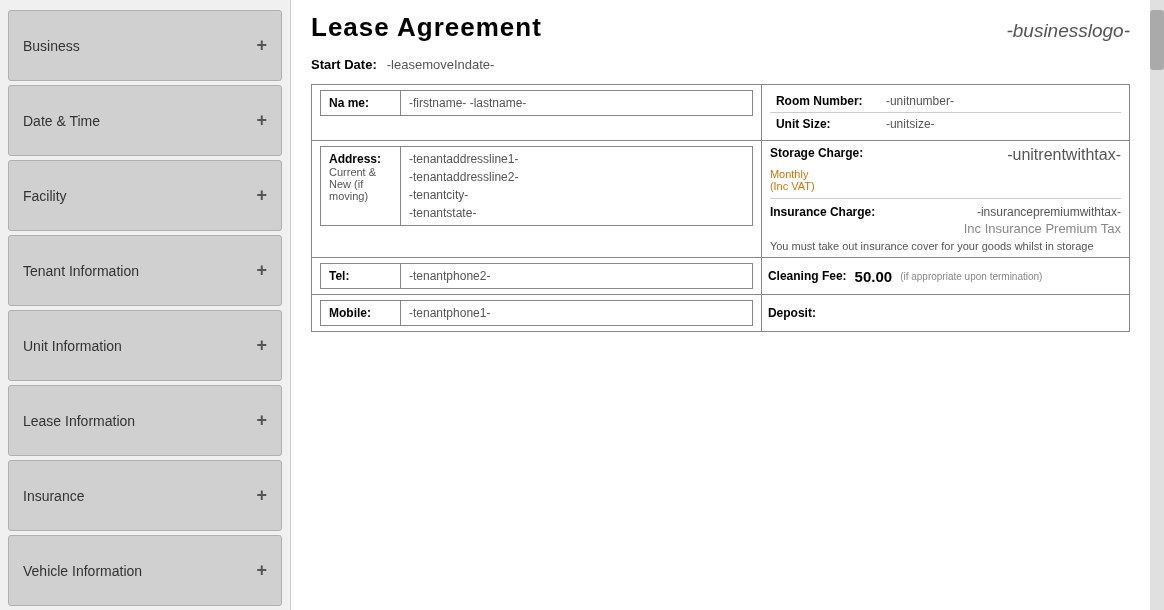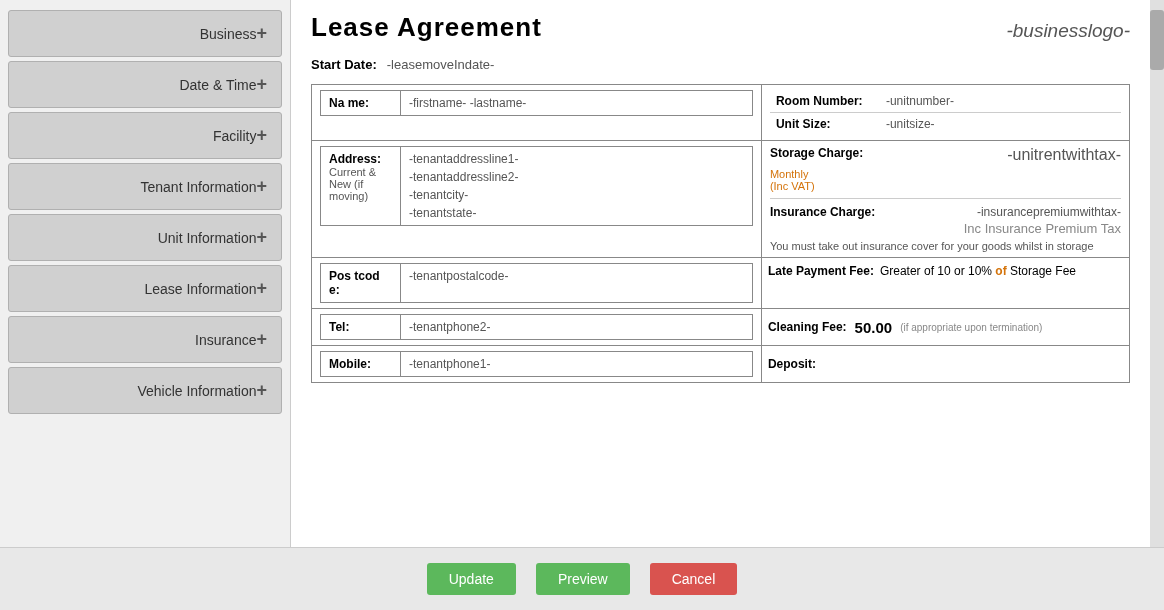--- a/index.html
+++ b/index.html
@@ -26,22 +26,22 @@
       display: flex;
       flex-direction: column;
       gap: 4px;
     }
     .sidebar-item {
       background: #d0d0d0;
       border: 1px solid #b0b0b0;
       border-radius: 3px;
       display: flex;
       align-items: center;
-      justify-content: flex-end;
-      padding: 12px 14px;
+      justify-content: space-between;
+      padding: 24px 14px;
       cursor: pointer;
       font-size: 14px;
       font-weight: normal;
       color: #333;
     }
     .sidebar-item .plus-icon {
       font-size: 18px;
       color: #555;
       font-weight: bold;
     }
@@ -305,38 +305,20 @@
               <div style="display:flex;justify-content:space-between;">
                 <span style="font-weight:bold;font-size:12px;">Insurance Charge:</span>
                 <span style="font-size:12px;color:#555;">-insurancepremiumwithtax-</span>
               </div>
               <div class="insurance-tax-note" style="margin-top:2px;">Inc Insurance Premium Tax</div>
               <div class="insurance-note" style="margin-top:4px;">You must take out insurance cover for your goods whilst in storage</div>
             </div>
           </td>
         </tr>
 
-        <tr>
-          <td class="left-col">
-            <table style="width:100%;border-collapse:collapse;">
-              <tbody>
-                    <tr>
-                <td style="width:80px;font-weight:bold;font-size:12px;vertical-align:top;">Pos tcod e:</td>
-                <td style="font-size:12px;color:#555;">-tenantpostalcode-</td>
-              </tr>
-            </tbody>
-                </table>
-          </td>
-          <td class="outer-right" style="padding:6px;vertical-align:top;">
-            <div style="display:flex;gap:6px;align-items:flex-start;">
-              <span style="font-weight:bold;font-size:12px;white-space:nowrap;">Late Payment Fee:</span>
-              <span style="font-size:12px;">Greater of 10 or 10% <span style="color:#d4730a;font-weight:bold;">of</span> Storage Fee</span>
-            </div>
-          </td>
-        </tr>
 
         <tr>
           <td class="left-col">
             <table style="width:100%;border-collapse:collapse;">
               <tbody>
                     <tr>
                 <td style="width:80px;font-weight:bold;font-size:12px;">Tel:</td>
                 <td style="font-size:12px;color:#555;">-tenantphone2-</td>
               </tr>
             </tbody>

